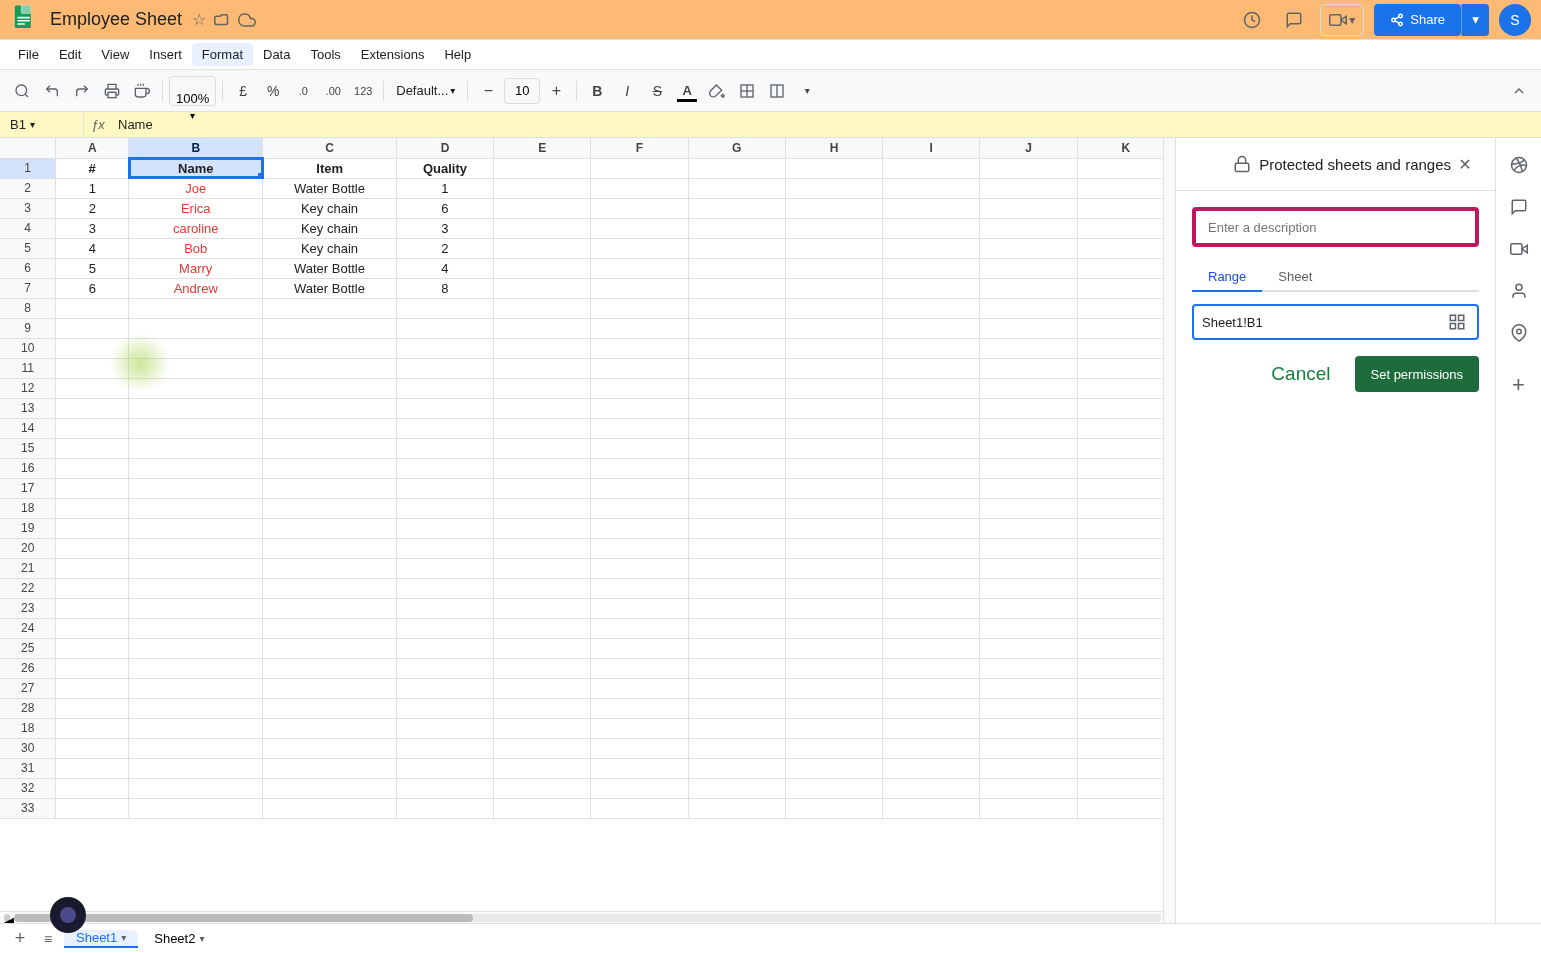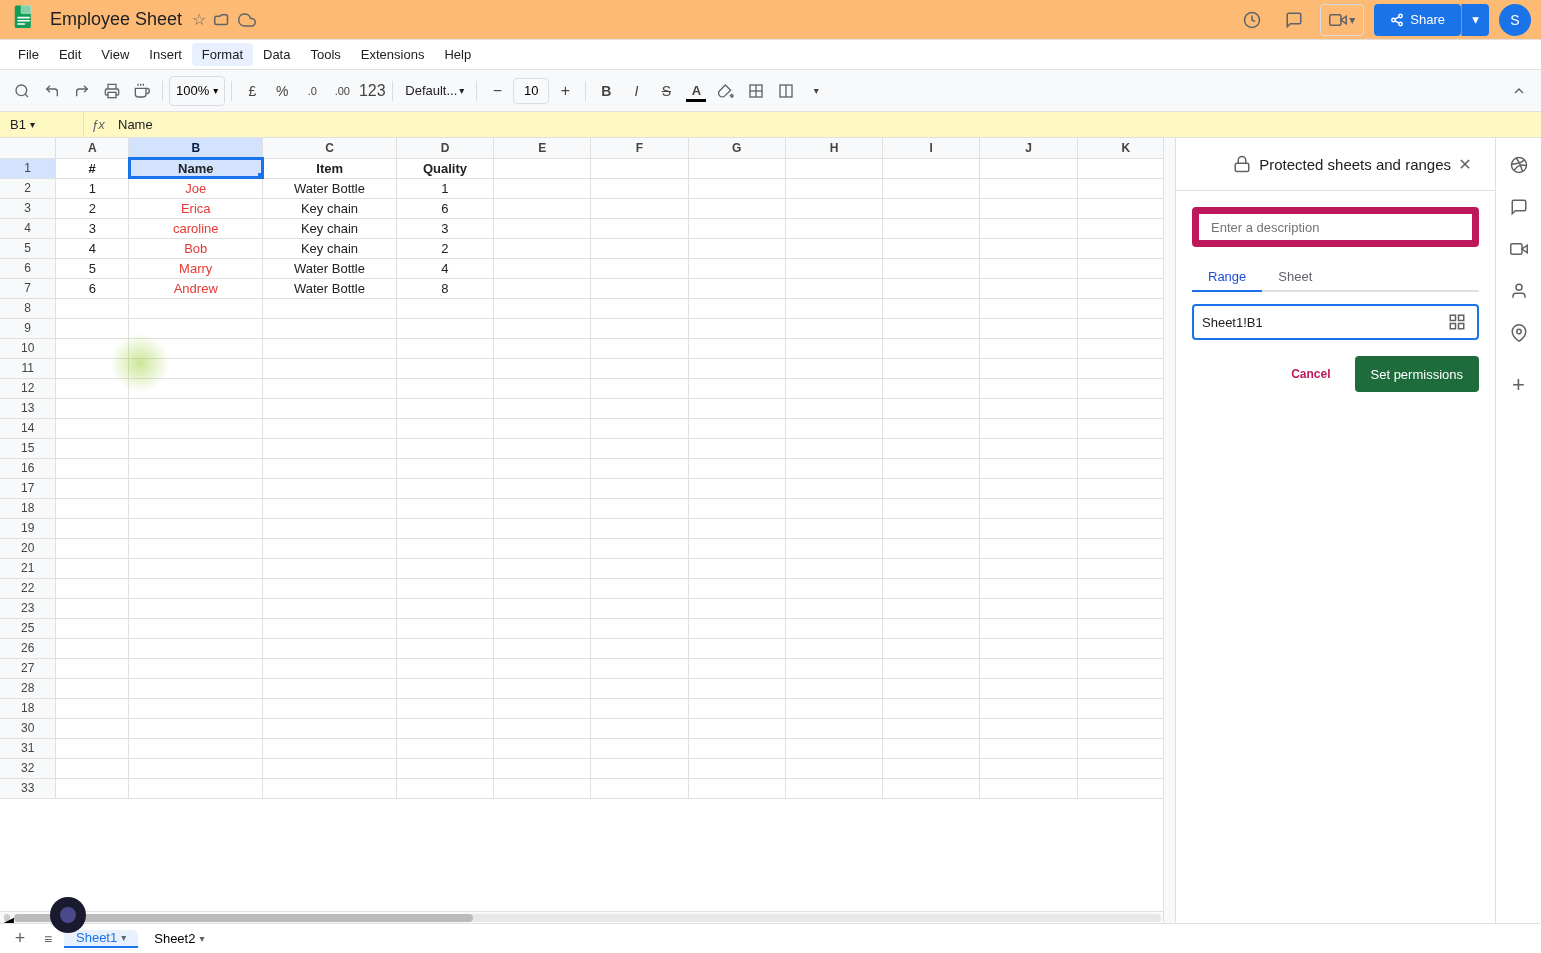--- a/index.html
+++ b/index.html
@@ -23,21 +23,21 @@
     
     .menu-bar { display: flex; align-items: center; height: 30px; padding: 0 8px; background: #fff; border-bottom: 1px solid #e0e0e0; }
     .menu-item { padding: 4px 10px; font-size: 13px; color: #202124; cursor: pointer; border-radius: 4px; }
     .menu-item.active { background: #e8f0fe; }
 
     
     .toolbar { display: flex; align-items: center; height: 42px; padding: 0 8px; background: #f8f9fa; border-bottom: 1px solid #e0e0e0; gap: 2px; }
     .tb-btn { width: 28px; height: 28px; display: flex; align-items: center; justify-content: center; border-radius: 4px; cursor: pointer; color: #444; font-size: 14px; border: none; background: transparent; }
     .tb-divider { width: 1px; height: 20px; background: #dadce0; margin: 0 4px; }
     .tb-dropdown { display: flex; align-items: center; gap: 2px; padding: 0 6px; height: 28px; border-radius: 4px; cursor: pointer; font-size: 13px; color: #202124; border: none; background: transparent; }
-    .zoom-box { border: 1px solid #dadce0; border-radius: 4px; padding: 14px 6px; height: 26px; font-size: 13px; display: flex; align-items: center; gap: 4px; }
+    .zoom-box { border: 1px solid #dadce0; border-radius: 4px; padding: 14px 6px; height: 26px; font-size: 13px; display: flex; align-items: center; gap: 4px; flex-direction: column; }
     .font-size-box { border: 1px solid #dadce0; border-radius: 4px; padding: 2px 6px; height: 26px; width: 36px; font-size: 13px; display: flex; align-items: center; justify-content: center; }
     .bold-btn { font-weight: bold; }
     .italic-btn { font-style: italic; }
     .text-color-btn { position: relative; }
     .text-color-bar { position: absolute; bottom: 3px; left: 4px; right: 4px; height: 3px; background: #000; }
     .more-btn { margin-left: auto; }
 
     
     .formula-bar { display: flex; align-items: center; height: 26px; border-bottom: 1px solid #e0e0e0; background: #fef9c3; padding: 0 4px; }
     .cell-ref { width: 80px; font-size: 13px; color: #202124; padding: 0 6px; border-right: 1px solid #e0e0e0; height: 100%; display: flex; align-items: center; }
@@ -65,29 +65,29 @@
     
     .side-icons { width: 46px; background: #fff; border-left: 1px solid #e0e0e0; display: flex; flex-direction: column; align-items: center; padding-top: 10px; gap: 8px; }
     .side-icon { width: 34px; height: 34px; border-radius: 50%; display: flex; align-items: center; justify-content: center; cursor: pointer; color: #5f6368; font-size: 16px; }
     .side-icon-add { width: 34px; height: 34px; display: flex; align-items: center; justify-content: center; cursor: pointer; color: #5f6368; font-size: 22px; margin-top: 10px; }
 
     
     .panel-header { display: flex; align-items: center; justify-content: flex-end; padding: 12px 16px; border-bottom: 1px solid #e0e0e0; }
     .panel-title { font-size: 15px; color: #202124; font-weight: 500; display: flex; align-items: center; gap: 8px; }
     .panel-close { width: 28px; height: 28px; display: flex; align-items: center; justify-content: center; border-radius: 50%; cursor: pointer; color: #5f6368; font-size: 16px; }
     .panel-body { padding: 16px; flex: 1; }
-    .description-input { width: 100%; border: 7px solid #be185d; border-radius: 4px; padding: 4px 12px; font-size: 13px; color: #80868b; outline: none; height: 40px; }
+    .description-input { width: 100%; border: 4px solid #be185d; border-radius: 4px; padding: 4px 12px; font-size: 13px; color: #80868b; outline: none; height: 40px; }
     .tab-row { display: flex; margin-top: 16px; margin-bottom: 12px; border-bottom: 2px solid #e0e0e0; }
     .panel-tab { padding: 6px 16px; font-size: 13px; color: #5f6368; cursor: pointer; border-bottom: 2px solid transparent; margin-bottom: -2px; }
     .panel-tab.active { color: #1d4ed8; border-bottom: 2px solid #1a73e8; font-weight: 500; }
     .range-input-wrap { position: relative; display: flex; align-items: center; border: 2px solid #1a73e8; border-radius: 4px; padding: 4px 8px; }
     .range-input { border: none; outline: none; font-size: 13px; color: #202124; flex: 1; background: transparent; }
     .range-grid-icon { width: 24px; height: 24px; display: flex; align-items: center; justify-content: center; cursor: pointer; color: #5f6368; }
     .action-row { display: flex; gap: 8px; margin-top: 16px; justify-content: flex-end; }
-    .cancel-btn { padding: 0 16px; height: 36px; border-radius: 4px; border: none; background: transparent; font-size: 12px; color: #be185d; cursor: pointer; font-weight: 700; }
+    .cancel-btn { padding: 0 16px; height: 36px; border-radius: 4px; border: none; background: transparent; font-size: 19px; color: #15803d; cursor: pointer; font-weight: 400; }
     .set-perms-btn { padding: 0 16px; height: 36px; border-radius: 4px; border: none; background: #1e6b3c; color: white; font-size: 13px; cursor: pointer; font-weight: 500; }
 
     
     .bottom-bar { display: flex; align-items: center; height: 30px; background: #fff; border-top: 1px solid #e0e0e0; padding: 0 8px; gap: 4px; }
     .add-sheet-btn { width: 24px; height: 24px; display: flex; align-items: center; justify-content: center; cursor: pointer; color: #5f6368; font-size: 18px; border-radius: 50%; }
     .sheets-menu-btn { width: 24px; height: 24px; display: flex; align-items: center; justify-content: center; cursor: pointer; color: #5f6368; font-size: 14px; border-radius: 50%; }
     .sheet-tab { display: flex; align-items: center; gap: 4px; padding: 4px 12px; border-radius: 6px 6px 0 0; font-size: 13px; cursor: pointer; height: 18px; }
     .sheet-tab.active { background: #e8f0fe; color: #1a73e8; border-bottom: 2px solid #1a73e8; }
     .sheet-tab-arrow { font-size: 10px; color: #5f6368; }
 
@@ -219,21 +219,21 @@
   </div>
   <div class="tb-divider"></div>
   <div class="tb-btn">£</div>
   <div class="tb-btn">%</div>
   <div class="tb-btn" style="font-size:11px;">
     <span>.0</span>
   </div>
   <div class="tb-btn" style="font-size:11px;">
     <span>.00</span>
   </div>
-  <div class="tb-btn" style="font-size:16px;">123</div>
+  <div class="tb-btn" style="font-size:11px;">123</div>
   <div class="tb-divider"></div>
   <div class="tb-dropdown">
     <span>Default...</span>
     <span style="font-size:10px;">▾</span>
   </div>
   <div class="tb-divider"></div>
   <div class="tb-btn" style="font-size:16px; font-weight:300;">−</div>
   <div class="font-size-box">
     <span>10</span>
   </div>
@@ -635,20 +635,34 @@
             <td class="cell"></td>
             <td class="cell"></td>
             <td class="cell"></td>
             <td class="cell"></td>
             <td class="cell"></td>
             <td class="cell"></td>
             <td class="cell"></td>
             <td class="cell"></td>
           </tr>
           <tr>
+            <td class="cell row-num">24</td>
+            <td class="cell"></td>
+            <td class="cell"></td>
+            <td class="cell"></td>
+            <td class="cell"></td>
+            <td class="cell"></td>
+            <td class="cell"></td>
+            <td class="cell"></td>
+            <td class="cell"></td>
+            <td class="cell"></td>
+            <td class="cell"></td>
+            <td class="cell"></td>
+          </tr>
+          <tr>
             <td class="cell row-num">25</td>
             <td class="cell"></td>
             <td class="cell"></td>
             <td class="cell"></td>
             <td class="cell"></td>
             <td class="cell"></td>
             <td class="cell"></td>
             <td class="cell"></td>
             <td class="cell"></td>
             <td class="cell"></td>

